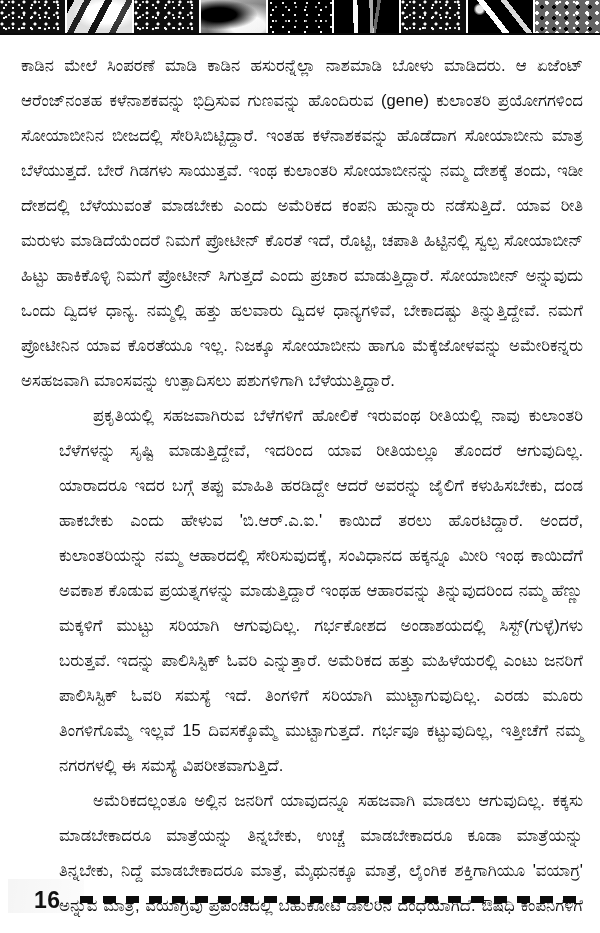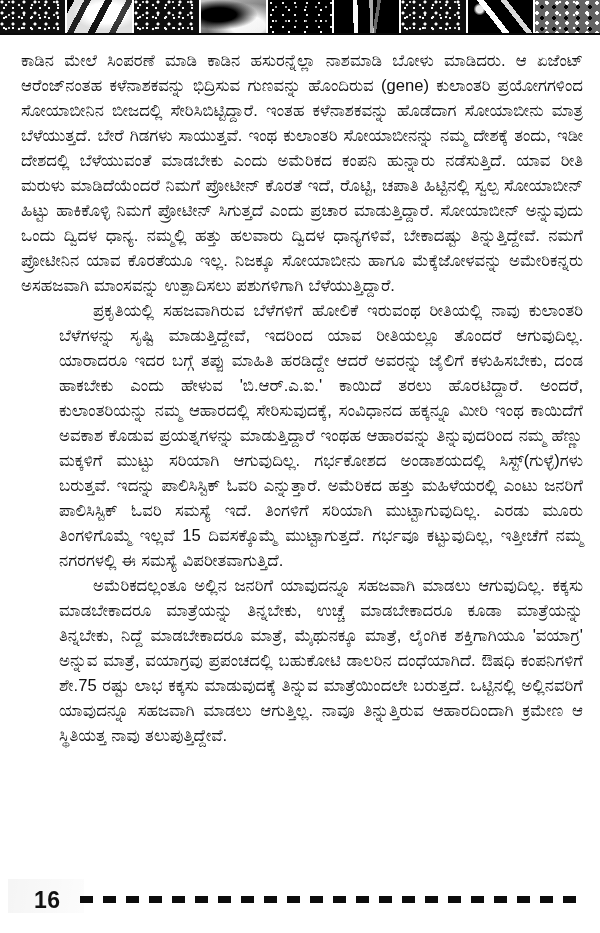--- a/index.html
+++ b/index.html
@@ -105,21 +105,21 @@
     position: absolute;
     top: 48px;
     left: 21px;
     width: 562px;
     color: #111111;
   }
   .para {
     margin: 0 0 0 0;
     font-family: "Liberation Sans", sans-serif;
     font-size: 16.6px;
-    line-height: 25px;
+    line-height: 35px;
     text-align: justify;
     text-justify: inter-word;
     word-spacing: 0.5px;
     color: #0f0f0f;
     -webkit-font-smoothing: none;
   }
   .para.indent {
     text-indent: 34px;
     margin-left: 38px;
   }

